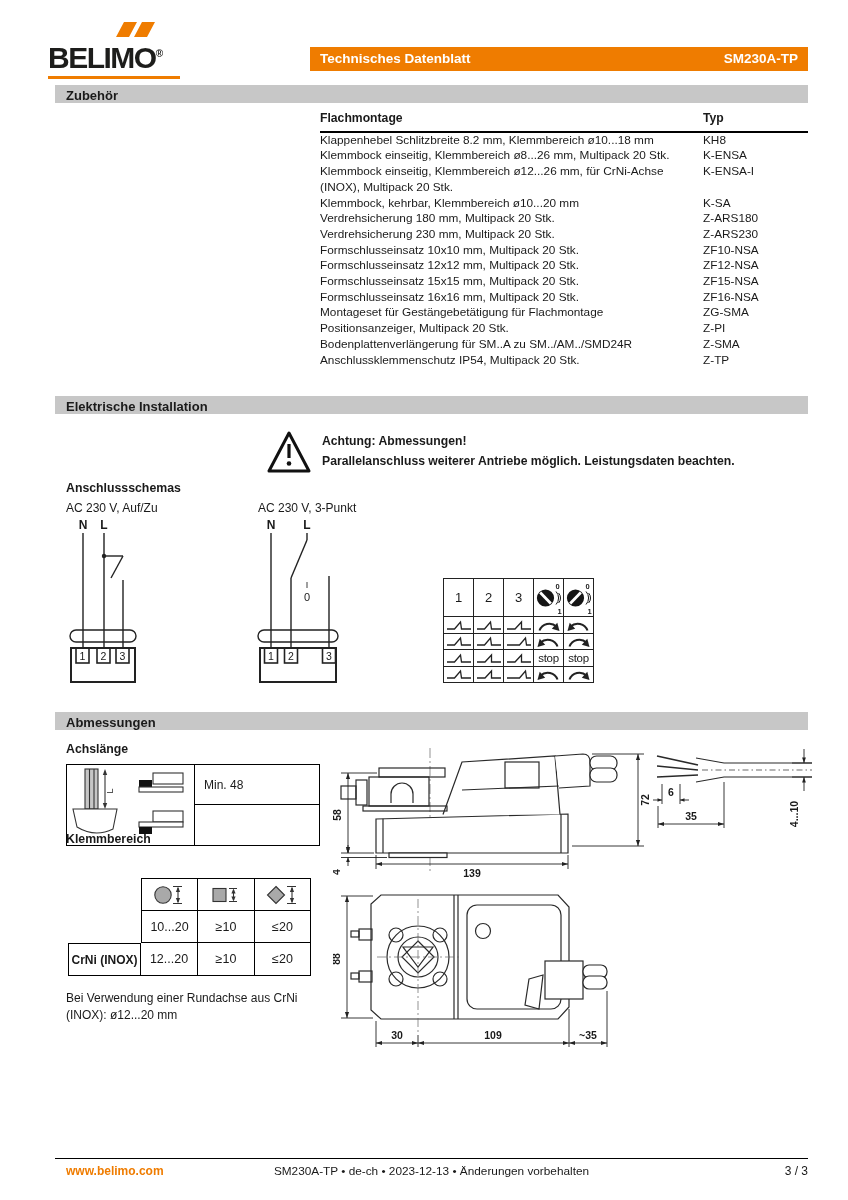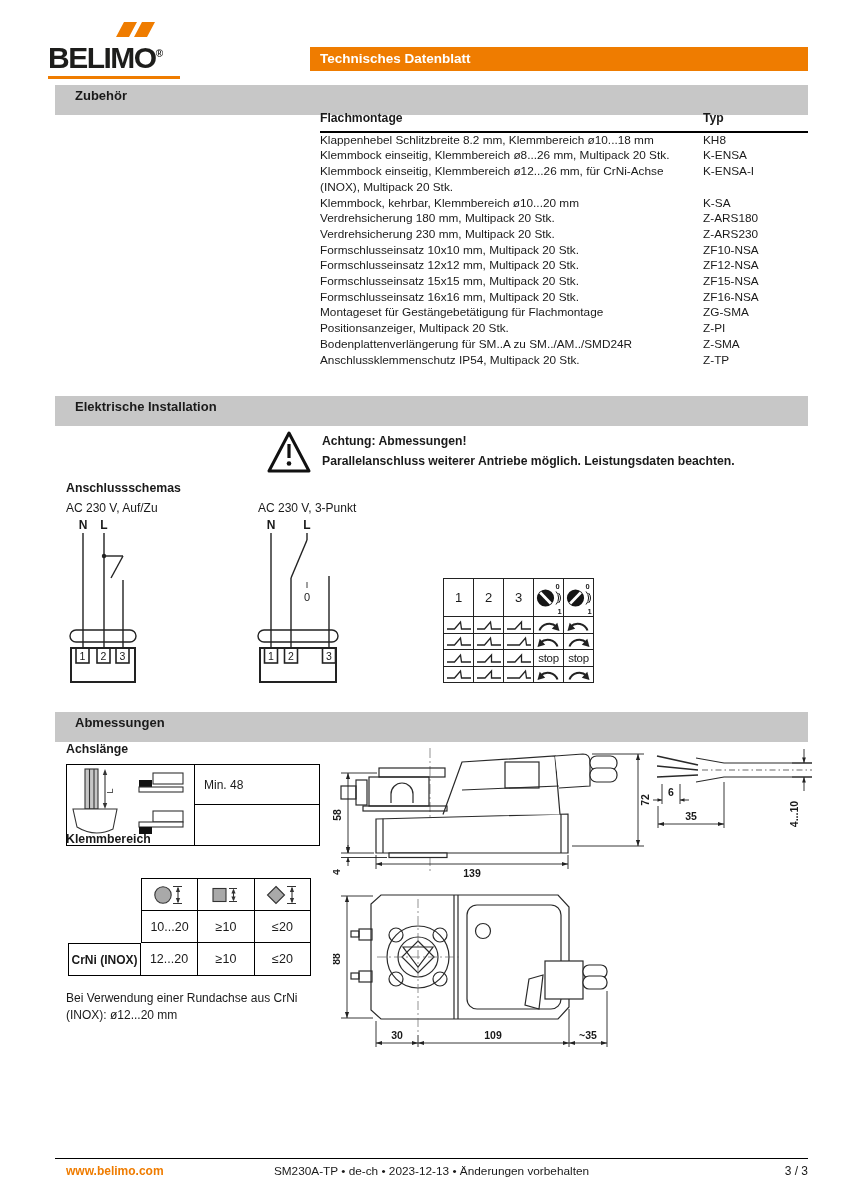--- a/index.html
+++ b/index.html
@@ -12,25 +12,25 @@
   .logo-slashes{position:relative;height:17px;}
   .slash{position:absolute;top:0;width:13px;height:15px;background:#ef7c00;transform:skewX(-28deg);}
   .s1{left:72px}.s2{left:90px}
   .logo-text{font-size:30px;font-weight:800;letter-spacing:-1.5px;color:#1d1d1b;line-height:30px;white-space:nowrap;}
   .logo-reg{font-size:10px;vertical-align:super;font-weight:700;}
   .logo-underline{height:3px;background:#ef7c00;margin-top:3px;width:132px;}
 
   
   .orange-bar{position:absolute;left:310px;top:47px;width:498px;height:24px;background:#ef7c00;color:#fff;
     font-weight:bold;font-size:13.5px;line-height:24px;display:flex;justify-content:space-between;
-    padding:0 10px;box-sizing:border-box;flex-direction:column;}
-
-  
-  .bar{position:absolute;left:55px;width:753px;height:30px;background:#c7c7c7;font-weight:bold;font-size:13px;
-    line-height:22px;padding-left:20px;box-sizing:border-box;}
+    padding:0 10px;box-sizing:border-box;}
+
+  
+  .bar{position:absolute;left:55px;width:753px;height:18px;background:#c7c7c7;font-weight:bold;font-size:13px;
+    line-height:22px;padding-left:11px;box-sizing:border-box;}
 
   
   .acc-table{position:absolute;left:320px;top:111px;width:488px;border-collapse:collapse;
     font-size:11.8px;line-height:15.7px;}
   .acc-table th{text-align:left;font-size:12.2px;border-bottom:2px solid #000;padding:0 0 4px 0;}
   .acc-table td{vertical-align:top;padding:0;}
 
   .h{position:absolute;font-weight:bold;font-size:12.3px;}
   .t{position:absolute;font-size:12px;}
   .warn-text{position:absolute;left:322px;top:431px;font-weight:bold;font-size:12.2px;line-height:20px;}

